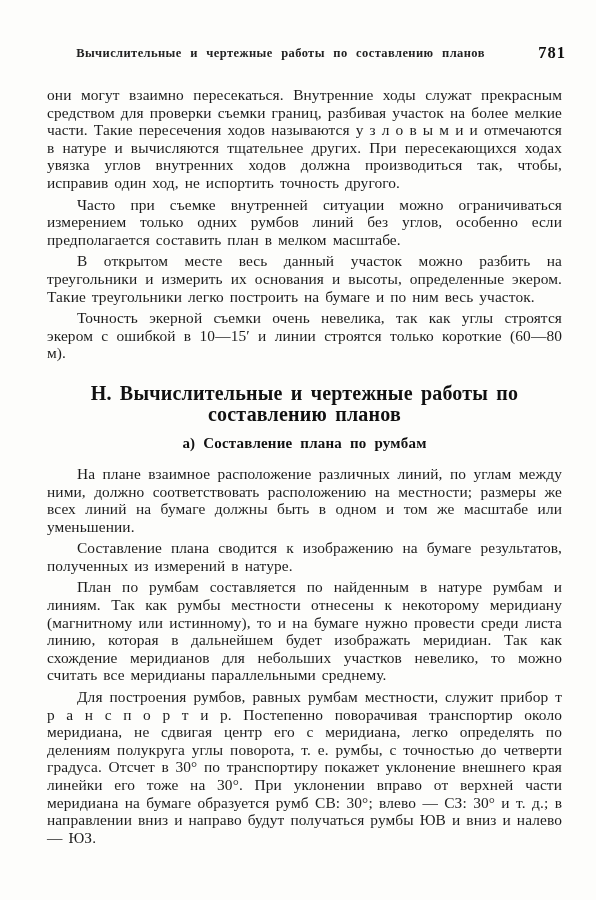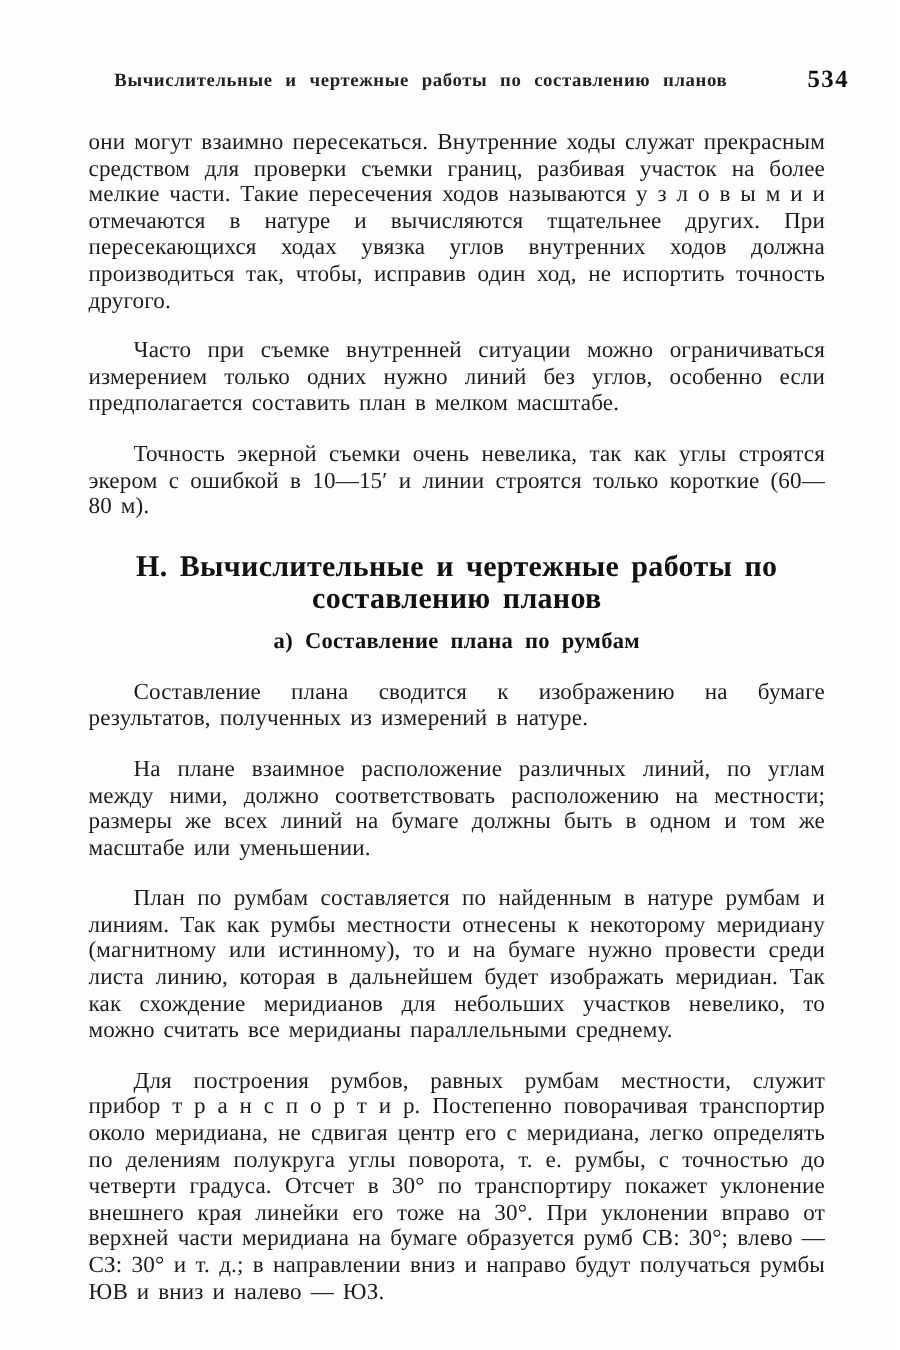--- a/index.html
+++ b/index.html
@@ -33,21 +33,21 @@
   .rh-page {
     position: absolute;
     right: 0;
     top: -3px;
     font-size: 16.5px;
     font-weight: bold;
     letter-spacing: 1px;
     color: #111;
   }
   .body-text p {
-    margin: 16px;
+    margin: 4px;
     font-size: 15.4px;
     line-height: 17.6px;
     text-align: justify;
     text-indent: 30px;
     word-spacing: 2px;
     letter-spacing: 0.1px;
   }
   .body-text p.continuation { text-indent: 0; }
   .section-heading {
     margin: 21px 18px 9px 18px;
@@ -69,41 +69,42 @@
     color: #111;
   }
 </style>
 </head>
 <body>
 
 <div class="page">
 
   <div class="running-head">
     <span class="rh-title">Вычислительные и чертежные работы по составлению планов</span>
-    <span class="rh-page">534</span>
+    <span class="rh-page">781</span>
   </div>
 
   <div class="body-text">
 
     <p class="continuation">они могут взаимно пересекаться. Внутренние ходы служат прекрасным средством для проверки съемки границ, разбивая участок на более мелкие части. Такие пересечения ходов называются у з л о в ы м и и отмечаются в натуре и вычисляются тщательнее других. При пересекающихся ходах увязка углов внутренних ходов должна производиться так, чтобы, исправив один ход, не испортить точность другого.</p>
 
 
-    <p>Часто при съемке внутренней ситуации можно ограничиваться измерением только одних нужно линий без углов, особенно если предполагается составить план в мелком масштабе.</p>
+    <p>Часто при съемке внутренней ситуации можно ограничиваться измерением только одних румбов линий без углов, особенно если предполагается составить план в мелком масштабе.</p>
 
 
+    <p>В открытом месте весь данный участок можно разбить на треугольники и измерить их основания и высоты, определенные экером. Такие треугольники легко построить на бумаге и по ним весь участок.</p>
 
     <p>Точность экерной съемки очень невелика, так как углы строятся экером с ошибкой в 10—15′ и линии строятся только короткие (60—80 м).</p>
 
     <h2 class="section-heading">Н. Вычислительные и чертежные работы по составлению планов</h2>
 
     <h3 class="subsection-heading">а) Составление плана по румбам</h3>
 
+    <p>На плане взаимное расположение различных линий, по углам между ними, должно соответствовать расположению на местности; размеры же всех линий на бумаге должны быть в одном и том же масштабе или уменьшении.</p>
+
     <p>Составление плана сводится к изображению на бумаге результатов, полученных из измерений в натуре.</p>
-
-    <p>На плане взаимное расположение различных линий, по углам между ними, должно соответствовать расположению на местности; размеры же всех линий на бумаге должны быть в одном и том же масштабе или уменьшении.</p>
 
     <p>План по румбам составляется по найденным в натуре румбам и линиям. Так как румбы местности отнесены к некоторому меридиану (магнитному или истинному), то и на бумаге нужно провести среди листа линию, которая в дальнейшем будет изображать меридиан. Так как схождение меридианов для небольших участков невелико, то можно считать все меридианы параллельными среднему.</p>
 
     <p>Для построения румбов, равных румбам местности, служит прибор т р а н с п о р т и р. Постепенно поворачивая транспортир около меридиана, не сдвигая центр его с меридиана, легко определять по делениям полукруга углы поворота, т. е. румбы, с точностью до четверти градуса. Отсчет в 30° по транспортиру покажет уклонение внешнего края линейки его тоже на 30°. При уклонении вправо от верхней части меридиана на бумаге образуется румб СВ: 30°; влево — СЗ: 30° и т. д.; в направлении вниз и направо будут получаться румбы ЮВ и вниз и налево — ЮЗ.</p>
 
   </div>
 
 </div>
 
 </body></html>

